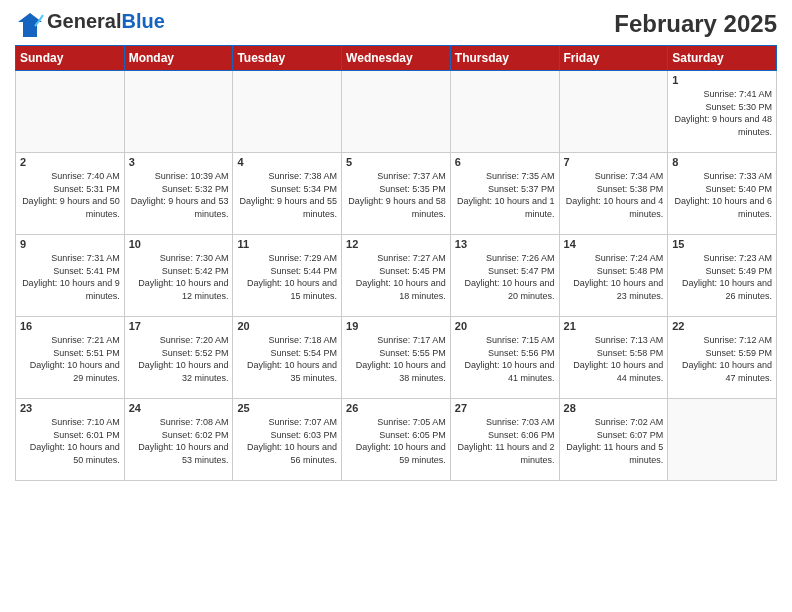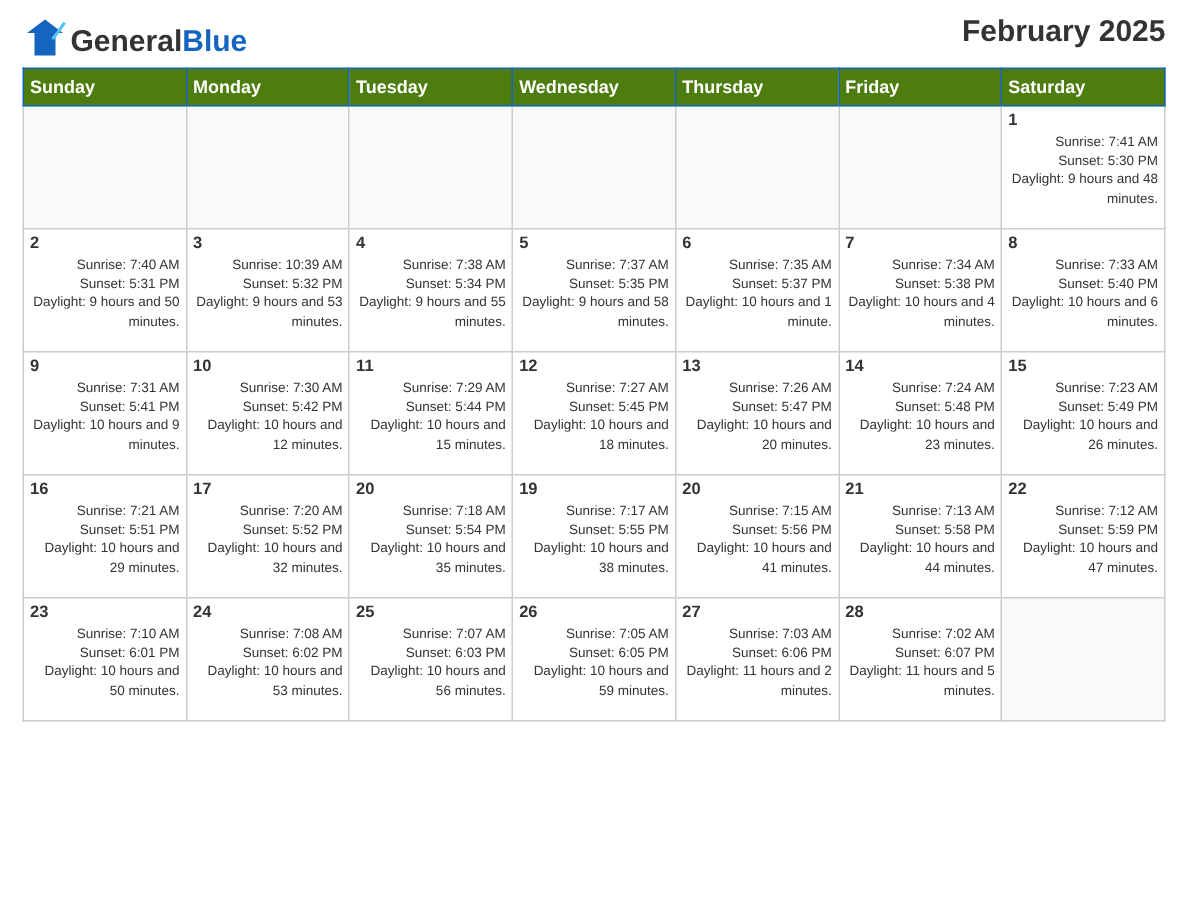--- a/index.html
+++ b/index.html
@@ -15,46 +15,46 @@
       padding: 10px 15px 5px 15px;
     }
     .header-top {
       display: flex;
       align-items: flex-start;
       justify-content: space-between;
       margin-bottom: 5px;
     }
     .logo {
       display: flex;
-      align-items: flex-end;
+      align-items: flex-start;
     }
     .logo-icon {
       width: 30px;
       height: 30px;
       margin-right: 2px;
     }
     .title-section {
       text-align: right;
     }
     .month-title {
-      font-size: 20px;
+      font-size: 24px;
       font-weight: bold;
       color: #333;
     }
     .location {
       font-size: 16px;
       color: #555;
     }
     table {
       width: 100%;
       border-collapse: collapse;
       table-layout: fixed;
     }
     th {
-      background-color: #4d7c0f;
+      background-color: #b91c1c;
       color: #fff;
       font-size: 12px;
       font-weight: bold;
       padding: 5px 4px;
       text-align: left;
       border: 1px solid #1565C0;
     }
     td {
       border: 1px solid #ccc;
       vertical-align: top;

